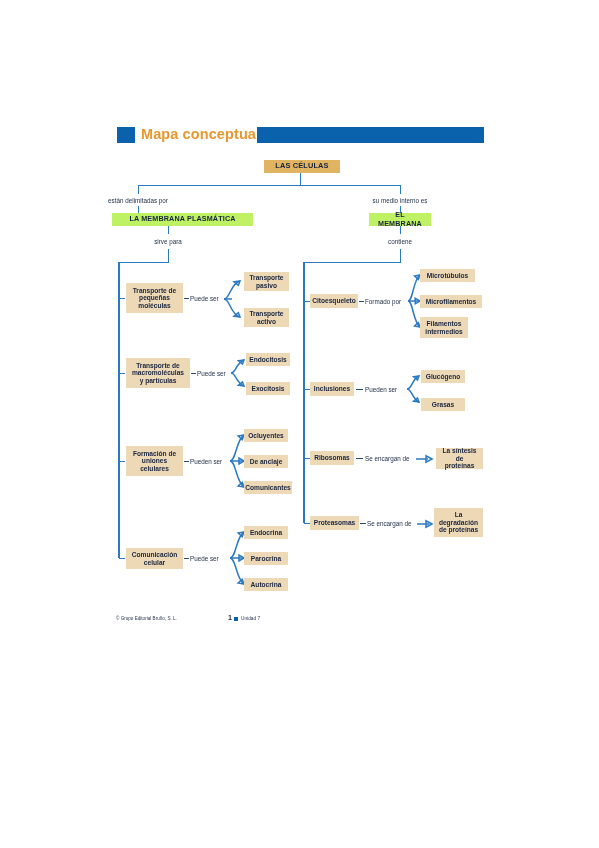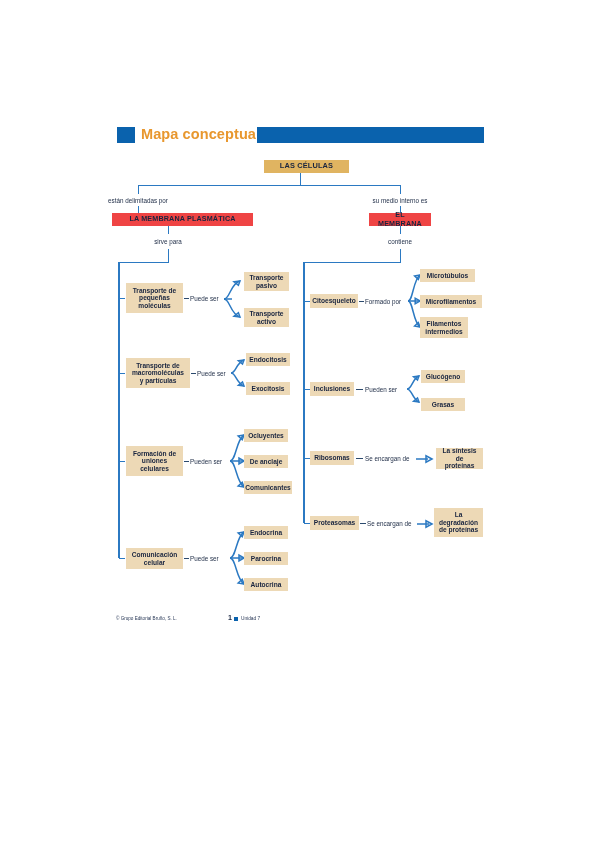--- a/index.html
+++ b/index.html
@@ -66,21 +66,21 @@
     color: #18243f;
     line-height: 1.12;
     padding: 2px 4px;
   }
   .node.lvl1 {
     background: #e0b461;
     font-size: 7.4px;
     letter-spacing: 0.15px;
   }
   .node.lvl2 {
-    background: #ef4444;
+    background: #bef264;
     font-size: 7.2px;
     letter-spacing: 0.15px;
   }
   .node.lvl3 {
     background: #edd9b6;
     font-size: 6.6px;
   }
   .node.leaf {
     background: #edd9b6;
     font-size: 6.6px;
@@ -169,21 +169,21 @@
 </style>
 </head>
 <body>
 
 <div id="page">
 
   <div class="hdr-square"></div>
   <div class="hdr-title">Mapa conceptual</div>
   <div class="hdr-bar"></div>
 
-  <div class="node lvl1" style="left:264px; top:160px; width:85px; height:13px;">LAS CÉLULAS</div>
+  <div class="node lvl1" style="left:264px; top:160px; width:76px; height:13px;">LAS CÉLULAS</div>
 
   <div class="vline" style="left:300px; top:173px; width:1.4px; height:12px;"></div>
 
   <div class="hline" style="left:138px; top:185px; width:263px; height:1.4px;"></div>
 
   <div class="vline" style="left:138px; top:185px; height:9px;"></div>
 
   <div class="vline" style="left:400px; top:185px; height:9px;"></div>
 
   <div class="linklabel" style="left:138px; top:196px; transform:translateX(-50%);">están delimitadas por</div>

